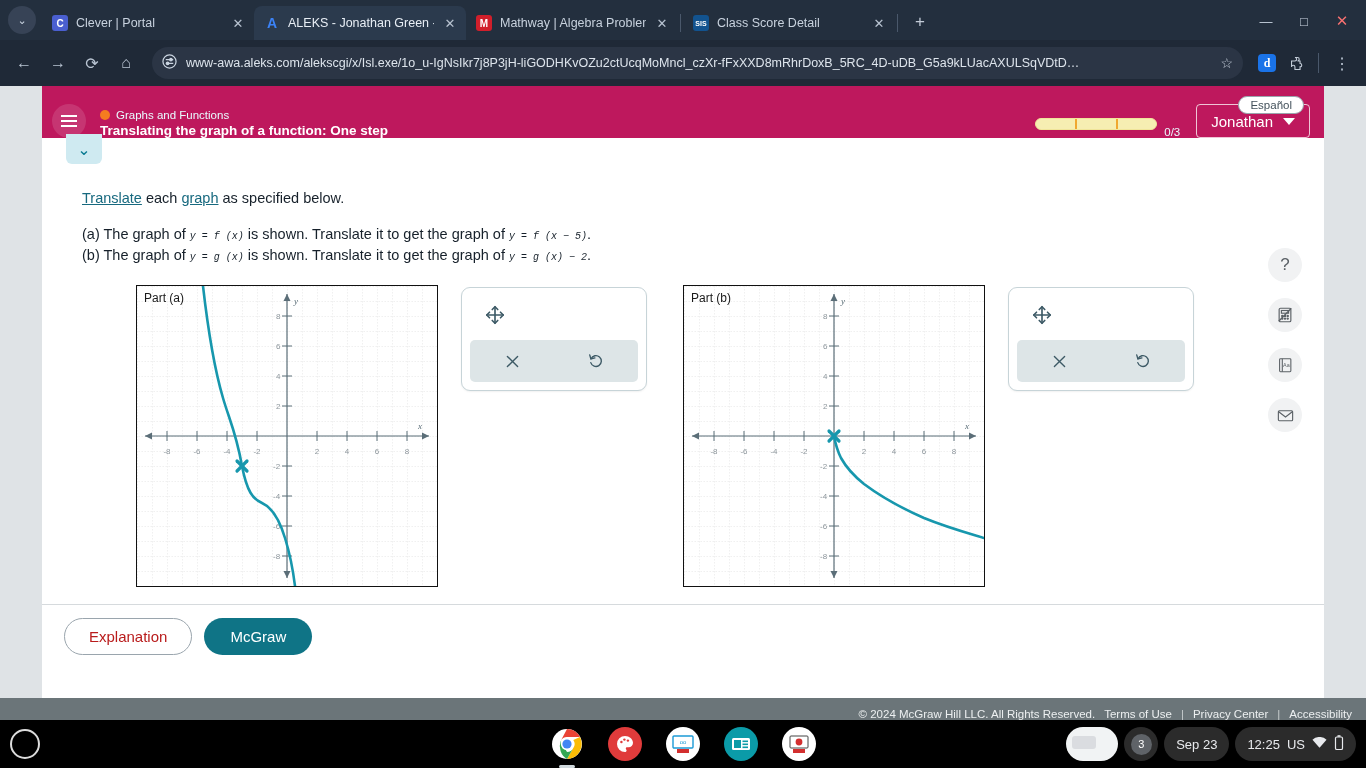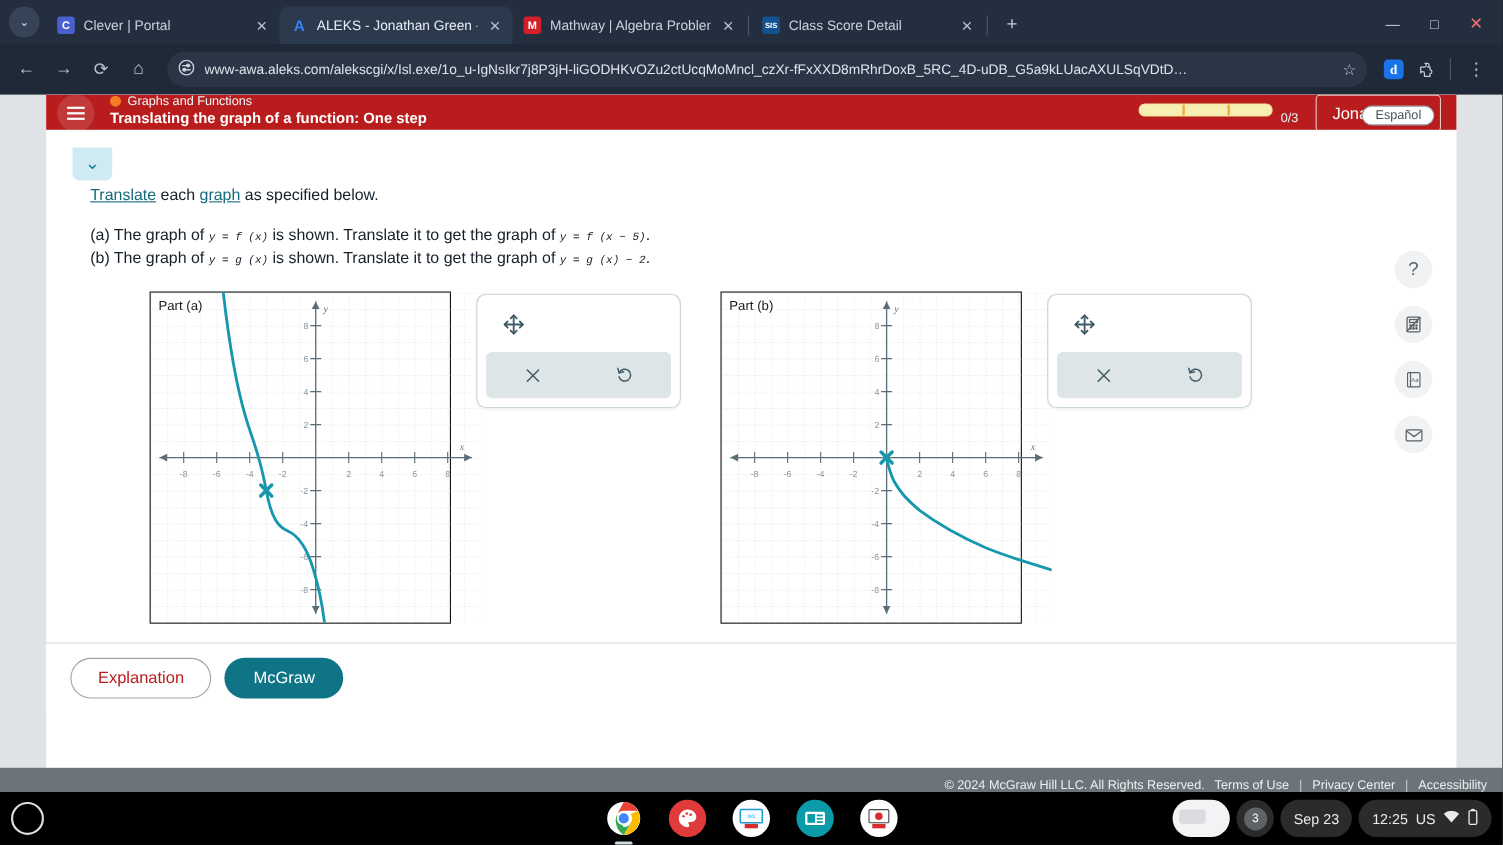--- a/index.html
+++ b/index.html
@@ -47,21 +47,21 @@
   .omni-star { color: #c3ccd8; font-size: 14px; }
   .ext-ic { width: 28px; height: 28px; display: flex; align-items: center; justify-content: center; }
   .ext-d { width: 18px; height: 18px; background: #1a73e8; border-radius: 4px; color: #fff; font-size: 12px; font-weight: bold; display: flex; align-items: center; justify-content: center; font-family: "Liberation Serif", serif; }
   .ext-sep { width: 1px; height: 20px; background: #4a586b; margin: 0 5px; }
 
   
   .viewport { width: 1366px; height: 634px; background: #dfe3e6; position: relative; overflow: hidden; }
   .page { position: absolute; left: 42px; top: 0; width: 1282px; height: 634px; background: #fff; }
 
   .aleks-header {
-    height: 32px; background: #b91c1c; display: flex; align-items: flex-start;
+    height: 52px; background: #be185d; display: flex; align-items: flex-end;
     padding: 0 14px 0 10px; color: #fff; position: relative;
   }
   .burger { width: 34px; height: 34px; border-radius: 50%; background: rgba(255,255,255,0.13);
     display: flex; flex-direction: column; align-items: center; justify-content: center; gap: 3px; margin-right: 14px; }
   .burger i { display: block; width: 16px; height: 2px; background: #fff; }
   .htitle { flex: 1; }
   .topic { font-size: 11.5px; display: flex; align-items: center; gap: 6px; color: #e9fbff; }
   .topic-dot { width: 10px; height: 10px; border-radius: 50%; background: #f57c20; display: inline-block; }
   .lesson { font-size: 13.5px; font-weight: bold; margin-top: 2px; }
   .progress-wrap { display: flex; align-items: center; gap: 7px; margin-right: 16px; }
@@ -87,21 +87,21 @@
   }
 
   .content { position: relative; padding: 52px 0 0 0; height: 530px; }
   .qtext { padding-left: 40px; color: #16202a; }
   .q-intro { font-size: 14.5px; margin-bottom: 20px; }
   .lnk { color: #17697f; text-decoration: underline; }
   .q-line { font-size: 14.5px; margin-bottom: 5px; }
   .mi { font-family: Liberation Mono, monospace; font-style: italic; font-size: 10px; }
 
   .graphs { display: flex; margin-top: 22px; padding-left: 94px; gap: 0; }
-  .graphbox { width: 274px; height: 302px; border: 1px solid #111; background: #fff; position: relative; }
+  .graphbox { width: 302px; height: 302px; border: 1px solid #111; background: #fff; position: relative; }
   .graphlabel { position: absolute; left: 7px; top: 5px; font-size: 12px; color: #1a1a1a; z-index: 5; }
   .panel {
     width: 186px; height: 104px; border: 1px solid #c7d4d8; border-radius: 9px;
     background: #fff; margin-left: 23px; margin-top: 2px; position: relative;
     box-shadow: 0 1px 2px rgba(0,0,0,.06); overflow: hidden;
   }
   .panel-move { position: absolute; left: 22px; top: 16px; color: #3d5a66; }
   .panel-bar {
     position: absolute; left: 8px; right: 8px; bottom: 8px; height: 42px;
     background: #dde5e7; border-radius: 5px; display: flex;

